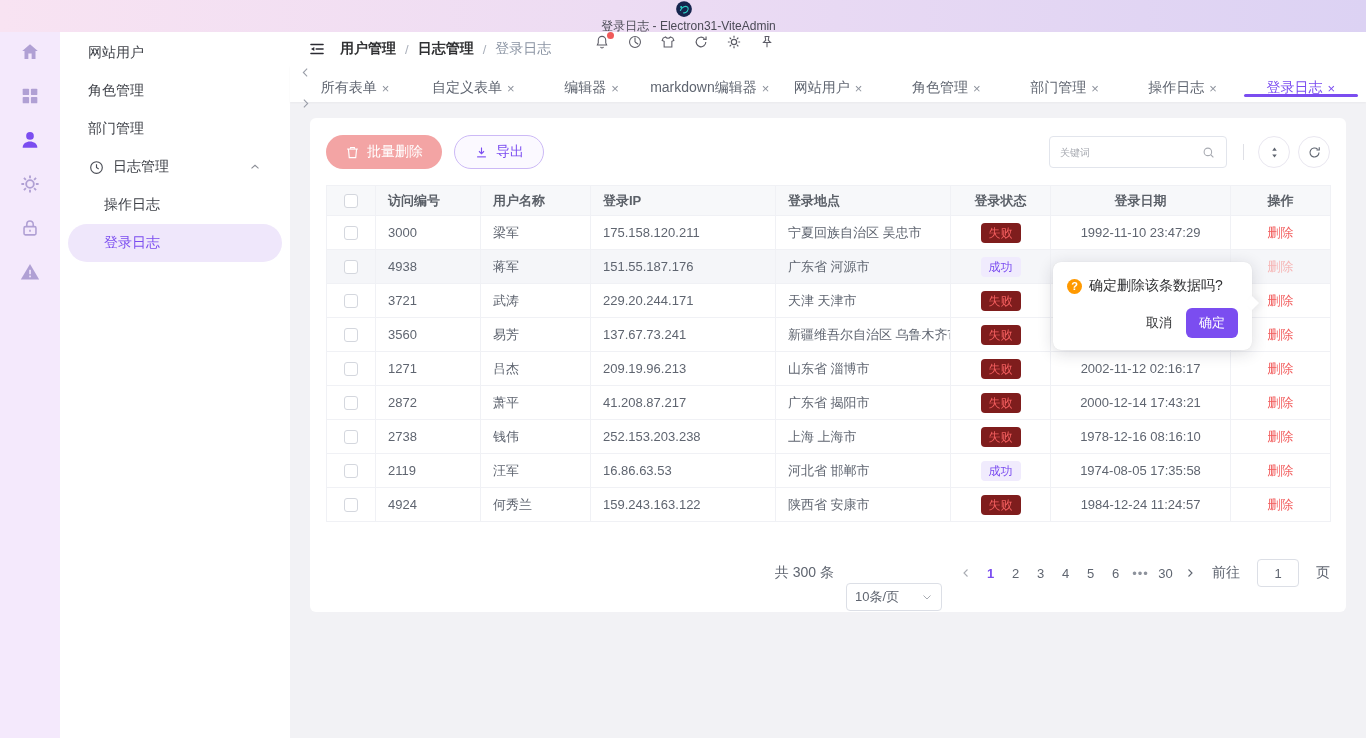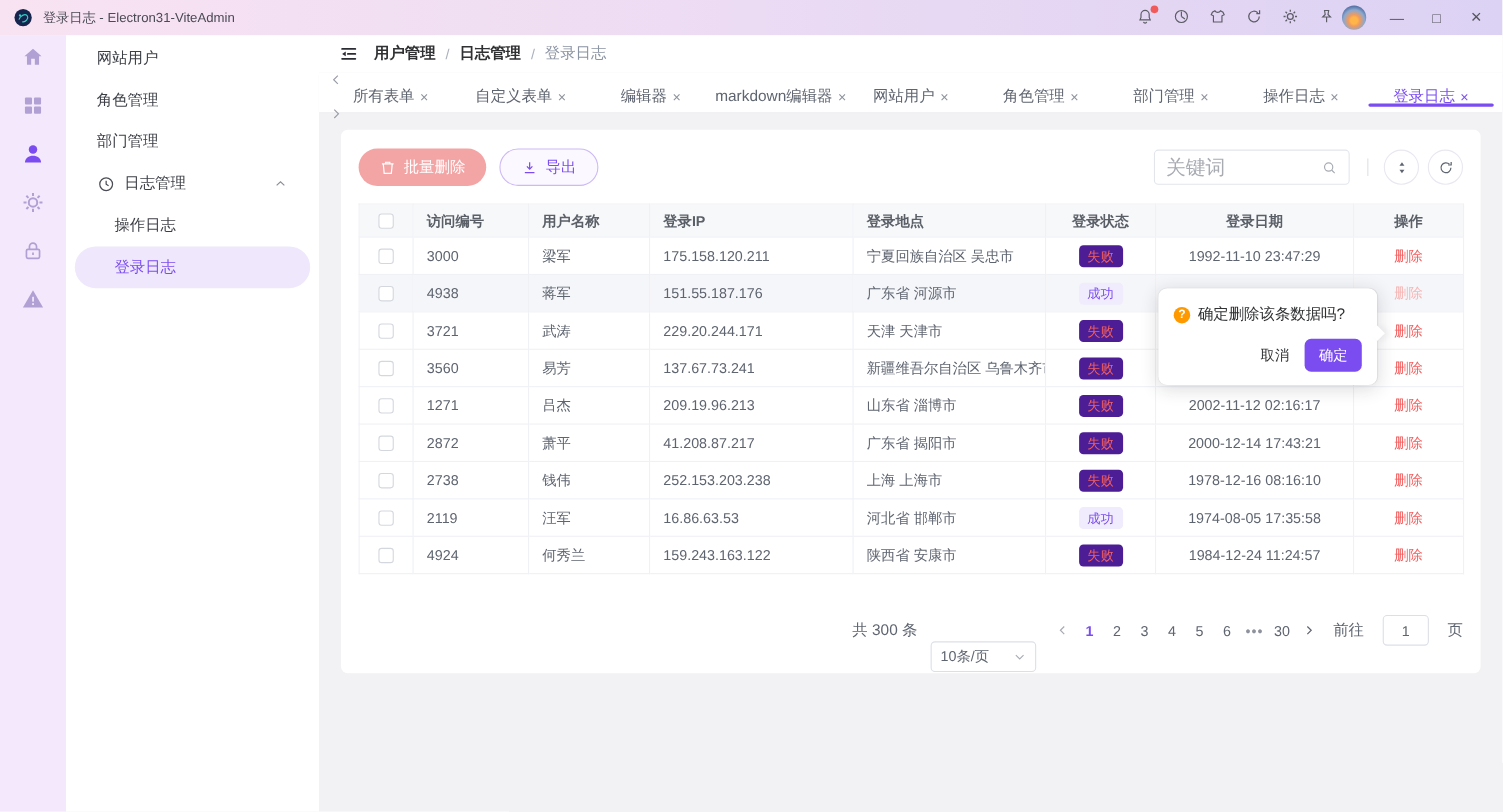--- a/index.html
+++ b/index.html
@@ -2,21 +2,21 @@
 <html><head>
 <meta charset="utf-8">
 <style>
   * { margin:0; padding:0; box-sizing:border-box; }
   html,body { width:1366px; height:738px; overflow:hidden; }
   body { font-family:"Liberation Sans","DejaVu Sans",sans-serif; font-size:13px; color:#333; }
   .page { position:relative; width:1366px; height:738px; background:#f2f2f5; overflow:hidden; }
 
   
   .titlebar { height:32px; display:flex; align-items:center; padding:0 10px 0 12px;
-    background:linear-gradient(90deg,#f8e3f2 0%,#eddcf3 45%,#dcd2f3 100%); }
+    background:linear-gradient(90deg,#f8e3f2 0%,#eddcf3 45%,#dcd2f3 100%);flex-direction:column; }
   .app-logo { width:18px; height:18px; flex:0 0 auto; }
   .tb-title { margin-left:9px; font-size:12px; color:#4a4a55; }
   .tb-spacer { flex:1; }
   .tb-icons { display:flex; align-items:center; gap:17px; color:#5c5c66; }
   .tb-btn { position:relative; width:16px; height:16px; display:flex; align-items:center; justify-content:center; cursor:pointer; }
   .tb-btn svg { width:16px; height:16px; }
   .tb-btn.has-dot::after { content:''; position:absolute; top:-3px; right:-4px; width:7px; height:7px;
     border-radius:50%; background:#f05a5a; }
   .avatar { width:22px; height:22px; border-radius:50%; margin-left:6px; cursor:pointer;
     background:radial-gradient(circle at 50% 62%, #ffb547 0 18%, #f09a5e 30%, #8aa8cf 55%, #48659c 80%, #2e4a78 100%); }
@@ -71,42 +71,42 @@
   
   .toolbar { display:flex; align-items:center; height:34px; margin-bottom:16px; }
   .btn { height:34px; display:inline-flex; align-items:center; gap:7px; border-radius:17px;
     padding:12px 19px; font-size:14px; cursor:pointer; border:none; font-family:inherit; }
   .btn svg { width:15px; height:15px; }
   .btn-del { background:#f3a4a4; color:#fff; }
   .btn-exp { margin-left:12px; background:#fbf9ff; color:#7b4df0; border:1px solid #ccb9f6; }
   .tb2-spacer { flex:1; }
   .search-box { width:178px; height:32px; border:1px solid #e2e5ec; border-radius:4px;
     display:flex; align-items:center; padding:0 10px; background:#fff; }
-  .search-box input { border:none; outline:none; flex:1; min-width:0; font-size:18px; color:#0c4a6e;
+  .search-box input { border:none; outline:none; flex:1; min-width:0; font-size:10px; color:#0c4a6e;
     font-family:inherit; background:transparent; }
   .search-box input::placeholder { color:#a8abb2; }
   .search-ic { width:15px; height:15px; color:#a8abb2; }
   .search-ic svg { width:15px; height:15px; }
   .v-div { width:1px; height:16px; background:#dfe0e6; margin:0 14px 0 16px; }
   .circle-btn { width:32px; height:32px; border-radius:50%; border:1px solid #e9e7f0; background:#fff;
     display:flex; align-items:center; justify-content:center; color:#5f6570; cursor:pointer; }
   .circle-btn + .circle-btn { margin-left:8px; }
   .circle-btn svg { width:15px; height:15px; }
 
   
   table { width:100%; border-collapse:collapse; table-layout:fixed; font-size:13px; color:#5f6570; }
   th, td { border:1px solid #f0f1f5; padding:0 12px; overflow:hidden; white-space:nowrap; }
   thead th { background:#f7f8fa; height:30px; font-weight:700; color:#5b6068; text-align:left; }
   tbody td { height:34px; background:#fff; }
   tr.row-hover td { background:#f5f6f9; }
   .al-c { text-align:center; }
   .cb { display:inline-block; width:14px; height:14px; border:1px solid #d4d7de; border-radius:3px;
     background:#fff; vertical-align:middle; cursor:pointer; }
   .badge { display:inline-block; min-width:40px; padding:4px 8px; border-radius:4px; font-size:12px; line-height:1; }
-  .badge.fail { color:#f25e5e; background:#4c1d95; }
+  .badge.fail { color:#f25e5e; background:#7f1d1d; }
   .badge.ok { color:#7b4df0; background:#f0ebfd; }
   .del-link { color:#f25e5e; cursor:pointer; }
   tr.row-hover .del-link { color:#f6b6b6; }
 
   
   .pagination { display:flex; align-items:center; justify-content:flex-end; margin-top:13px;
     font-size:13px; color:#5f6570; }
   .pg-total { margin-right:12px; font-size:14px; }
   .pg-select { width:96px; height:28px; border:1px solid #dcdfe6; border-radius:4px; display:flex;
     align-items:center; padding:0 8px; color:#5f6570; cursor:pointer; background:#fff;margin-top:48px; }

